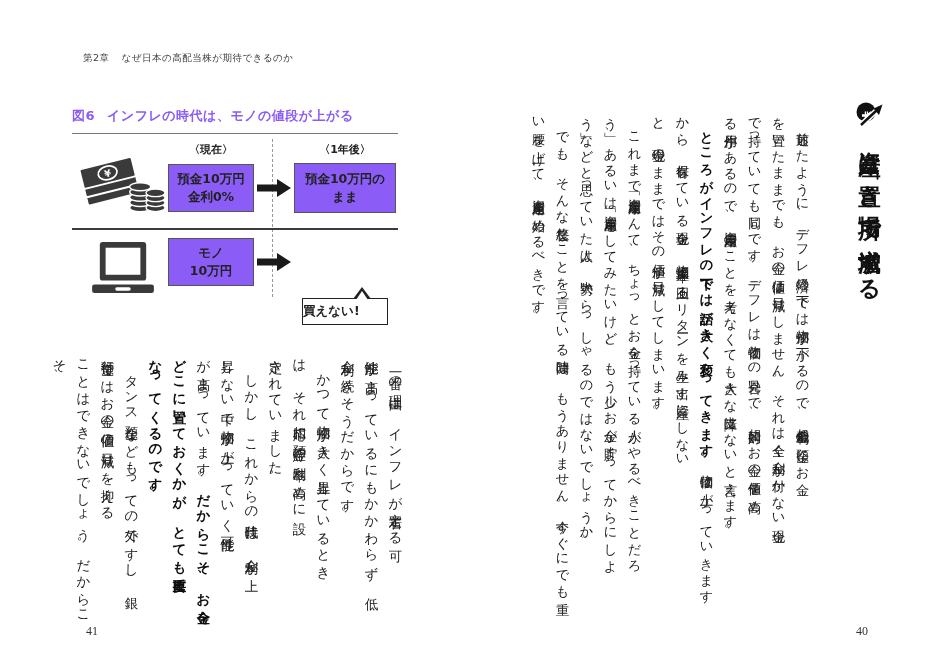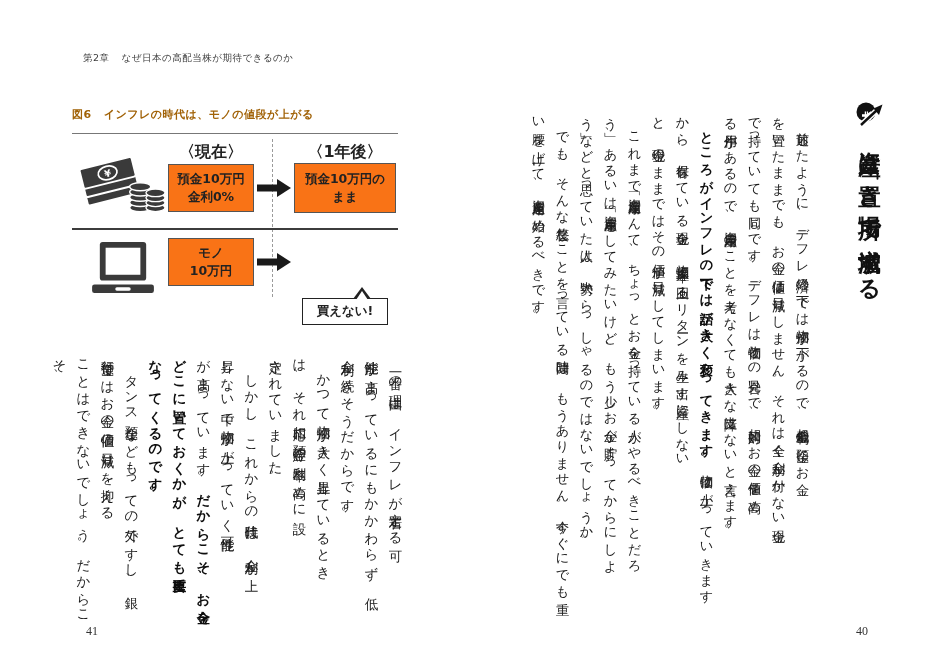--- a/index.html
+++ b/index.html
@@ -15,47 +15,47 @@
   .chapter-header {
     position:absolute; left:75px; top:52px;
     font-family:"DejaVu Sans","Liberation Sans",sans-serif;
     font-size:9.5px; color:#3c3c3c; letter-spacing:0.5px;
   }
   .chapter-header .chap-label { margin-right:12px;margin-left:8px; }
 
   .figure-title {
     position:absolute; left:72px; top:107px;
     font-family:"DejaVu Sans","Liberation Sans",sans-serif;
-    font-weight:700; font-size:11px; color:#a16207; letter-spacing:0.5px;
+    font-weight:700; font-size:13px; color:#8b5cf6; letter-spacing:0.5px;
   }
   .figure-title .fig-label { margin-right:12px; }
 
   
   .figure {
     position:absolute; left:72px; top:133px; width:326px; height:197px;
     border-top:1px solid #777;
   }
   .fig-divider {
     position:absolute; left:0; top:94px; width:326px;
     border-top:2px solid #3c3c3c;
   }
   .fig-dashed {
     position:absolute; left:200px; top:5px; height:158px;
     border-left:1px dashed #9a9a9a;
   }
   .col-label {
     position:absolute; text-align:center;
     font-family:"DejaVu Sans","Liberation Sans",sans-serif;
-    font-weight:700; font-size:16px; color:#222;
+    font-weight:700; font-size:11px; color:#222;
   }
   .col-label.now   { left:96px;  top:8px; width:86px; }
   .col-label.later { left:222px; top:8px; width:102px; }
 
   .fig-box {
-    position:absolute; border:1.5px solid #555; background:#f97316;
+    position:absolute; border:1.5px solid #555; background:#8b5cf6;
     display:flex; flex-direction:column; align-items:center; justify-content:center;
     font-family:"DejaVu Sans","Liberation Sans",sans-serif;
     font-weight:600; font-size:12.5px; color:#222; line-height:1.45;
     text-align:center;
   }
   .fig-box.b1 { left:96px;  top:30px;  width:86px;  height:48px; }
   .fig-box.b2 { left:222px; top:29px;  width:102px; height:50px; }
   .fig-box.b3 { left:96px;  top:104px; width:86px;  height:48px; }
   .fig-box.b4 {
     left:222px; top:102px; width:102px; height:50px;
@@ -64,21 +64,21 @@
   .fig-arrow { position:absolute; width:34px; height:18px; }
   .fig-arrow.a1 { left:185px; top:45px; }
   .fig-arrow.a2 { left:185px; top:119px; }
   .fig-icon { position:absolute; }
   .fig-icon.money  { left:8px;  top:12px;  width:86px; height:70px; }
   .fig-icon.laptop { left:18px; top:106px; width:66px; height:56px; }
 
   .callout {
     position:absolute; left:230px; top:164px; width:86px; height:27px;
     border:1.5px solid #222; background:#fff;
-    display:flex; align-items:center; justify-content:center;
+    display:flex; align-items:center; 
     font-family:"DejaVu Sans","Liberation Sans",sans-serif;
     font-weight:700; font-size:12.5px; color:#222;
   }
   .callout::before {
     content:""; position:absolute; top:-12px; left:50px;
     border-left:9px solid transparent; border-right:9px solid transparent;
     border-bottom:12px solid #222;
   }
   .callout::after {
     content:""; position:absolute; top:-8px; left:52.5px;

